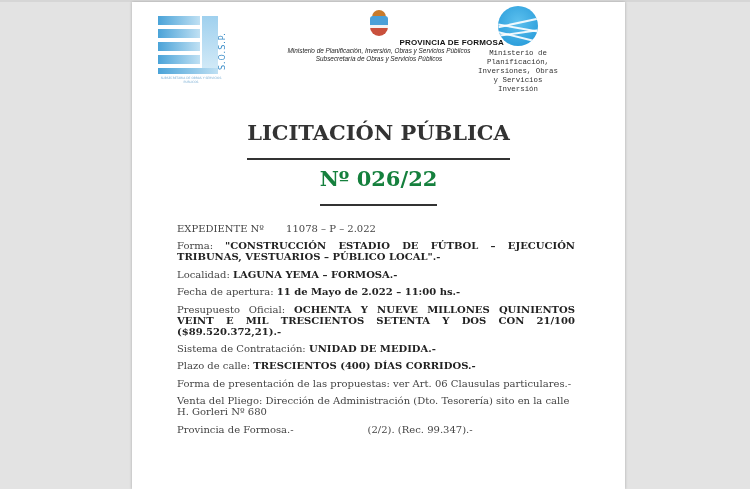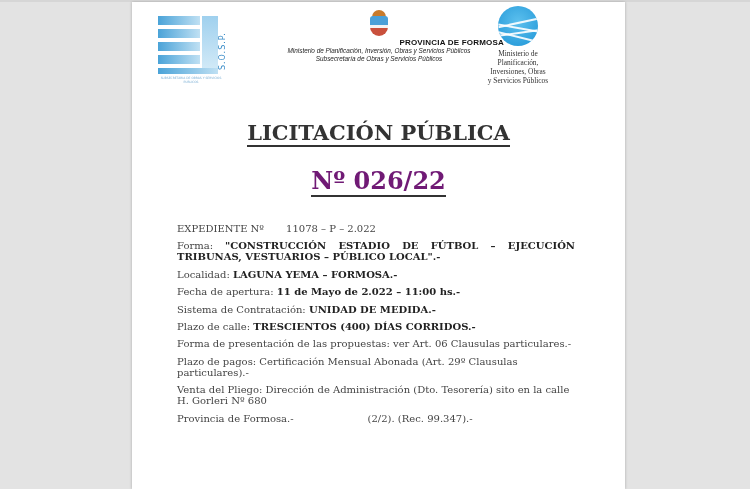--- a/index.html
+++ b/index.html
@@ -24,29 +24,29 @@
     .logo-sosp .small { position: absolute; left: 0; top: 60px; width: 66px; font-family: "DejaVu Sans", sans-serif; font-size: 3px; color: #7aaed4; text-align: center; line-height: 4px; }
 
     .center-head { position: absolute; left: 122px; top: 8px; width: 250px; text-align: center; font-family: "Liberation Sans", sans-serif; }
     .crest { width: 22px; height: 26px; margin: 0 auto 2px; position: relative; }
     .crest .shield { position: absolute; left: 2px; top: 6px; width: 18px; height: 20px; border-radius: 3px 3px 9px 9px; background: linear-gradient(180deg,#4aa0d8 0%,#4aa0d8 45%,#f3f3f3 45%,#f3f3f3 60%,#c9503c 60%); }
     .crest .top { position: absolute; left: 4px; top: 0; width: 14px; height: 8px; border-radius: 7px 7px 0 0; background: #c97b2b; }
     .prov { font-size: 8px; font-weight: bold; color: #111; letter-spacing: 0.2px; text-align: right; }
     .min1 { font-size: 6.4px; font-style: italic; color: #222; line-height: 8px; }
     .min2 { font-size: 6.4px; font-style: italic; color: #222; line-height: 8px; }
 
-    .logo-right { position: absolute; left: 344px; top: 4px; width: 84px; text-align: center; font-family: Liberation Serif, serif; }
+    .logo-right { position: absolute; left: 344px; top: 4px; width: 84px; text-align: center; font-family: Liberation Mono, monospace; }
     .globe { width: 40px; height: 40px; margin: 0 auto 3px; border-radius: 50%; background: radial-gradient(circle at 50% 40%, #5cc0ee, #1f95d6); position: relative; overflow: hidden; }
     .globe .l { position: absolute; left: 0; width: 40px; height: 2px; background: #ffffff; opacity: 0.9; }
     .logo-right .txt { font-size: 7.4px; color: #333; line-height: 9px; }
 
     
     .title1 { position: absolute; left: 0; top: 118px; width: 493px; text-align: center; font-family: "DejaVu Serif", serif; font-weight: bold; font-size: 21px; color: #333; }
-    .title2 { position: absolute; left: 0; top: 164px; width: 493px; text-align: center; font-family: "DejaVu Serif", serif; font-weight: bold; font-size: 24px; color: #701a75; }
-    .title1 span, .title2 span { border-bottom: 2px solid #333; padding-bottom: 0; }
+    .title2 { position: absolute; left: 0; top: 164px; width: 493px; text-align: center; font-family: "DejaVu Serif", serif; font-weight: bold; font-size: 21px; color: #15803d; }
+    .title1 span, .title2 span { border-bottom: 2px solid #333; padding-bottom: 13px; }
 
     
     .body { position: absolute; left: 45px; top: 221px; width: 398px; font-family: "DejaVu Serif", serif; font-size: 10px; color: #444; }
     .row { line-height: 11px; margin-bottom: 6.4px; }
     .row b { color: #222; text-align: center; }
     .justify { text-align: justify; text-align-last: left; }
     .tab { display: inline-block; width: 22px; }
     .rec { display: inline-block; margin-left: 74px; }
   </style>
 </head>
@@ -80,46 +80,48 @@
   <div class="logo-right">
     <div class="globe">
       <div class="l" style="top:16px; transform: rotate(-12deg);"></div>
       <div class="l" style="top:21px; transform: rotate(10deg);"></div>
       <div class="l" style="top:26px; transform: rotate(-8deg);"></div>
       <div class="l" style="top:30px; transform: rotate(14deg);"></div>
     </div>
     <div class="txt">Ministerio de</div>
     <div class="txt">Planificación,</div>
     <div class="txt">Inversiones, Obras</div>
-    <div class="txt">y Servicios Públicos</div>
+    <div class="txt">y Servicios Inversión</div>
   </div>
 
   <div class="title1"><span>LICITACIÓN PÚBLICA</span></div>
   <div class="title2"><span>Nº 026/22</span></div>
 
   <div class="body">
     <div class="row">
       <span>EXPEDIENTE Nº</span><span class="tab"></span><span>11078 – P – 2.022</span>
     </div>
     <div class="row justify">
       <span>Forma:</span> <b>"CONSTRUCCIÓN ESTADIO DE FÚTBOL – EJECUCIÓN TRIBUNAS, VESTUARIOS – PÚBLICO LOCAL".-</b>
     </div>
     <div class="row">
       <span>Localidad:</span> <b>LAGUNA YEMA – FORMOSA.-</b>
     </div>
     <div class="row">
       <span>Fecha de apertura:</span> <b>11 de Mayo de 2.022 – 11:00 hs.-</b>
     </div>
+    <div class="row justify">
+      <span>Presupuesto Oficial:</span> <b>OCHENTA Y NUEVE MILLONES QUINIENTOS VEINT E MIL TRESCIENTOS SETENTA Y DOS CON 21/100 ($89.520.372,21).-</b>
+    </div>
     <div class="row">
       <span>Sistema de Contratación:</span> <b>UNIDAD DE MEDIDA.-</b>
     </div>
     <div class="row">
       <span>Plazo de calle:</span> <b>TRESCIENTOS (400) DÍAS CORRIDOS.-</b>
     </div>
     <div class="row">Forma de presentación de las propuestas: ver Art. 06 Clausulas particulares.-</div>
-    <div class="row">Plazo de pagos: Certificación Mensual Abonada (Art. 29º Clausulas particulares).-</div>
     <div class="row">Venta del Pliego: Dirección de Administración (Dto. Tesorería) sito en la calle H. Gorleri Nº 680</div>
     <div class="row">
       <span>Provincia de Formosa.-</span><span class="rec">(2/2). (Rec. 99.347).-</span>
     </div>
   </div>
 
 </div>
 
 </body></html>

